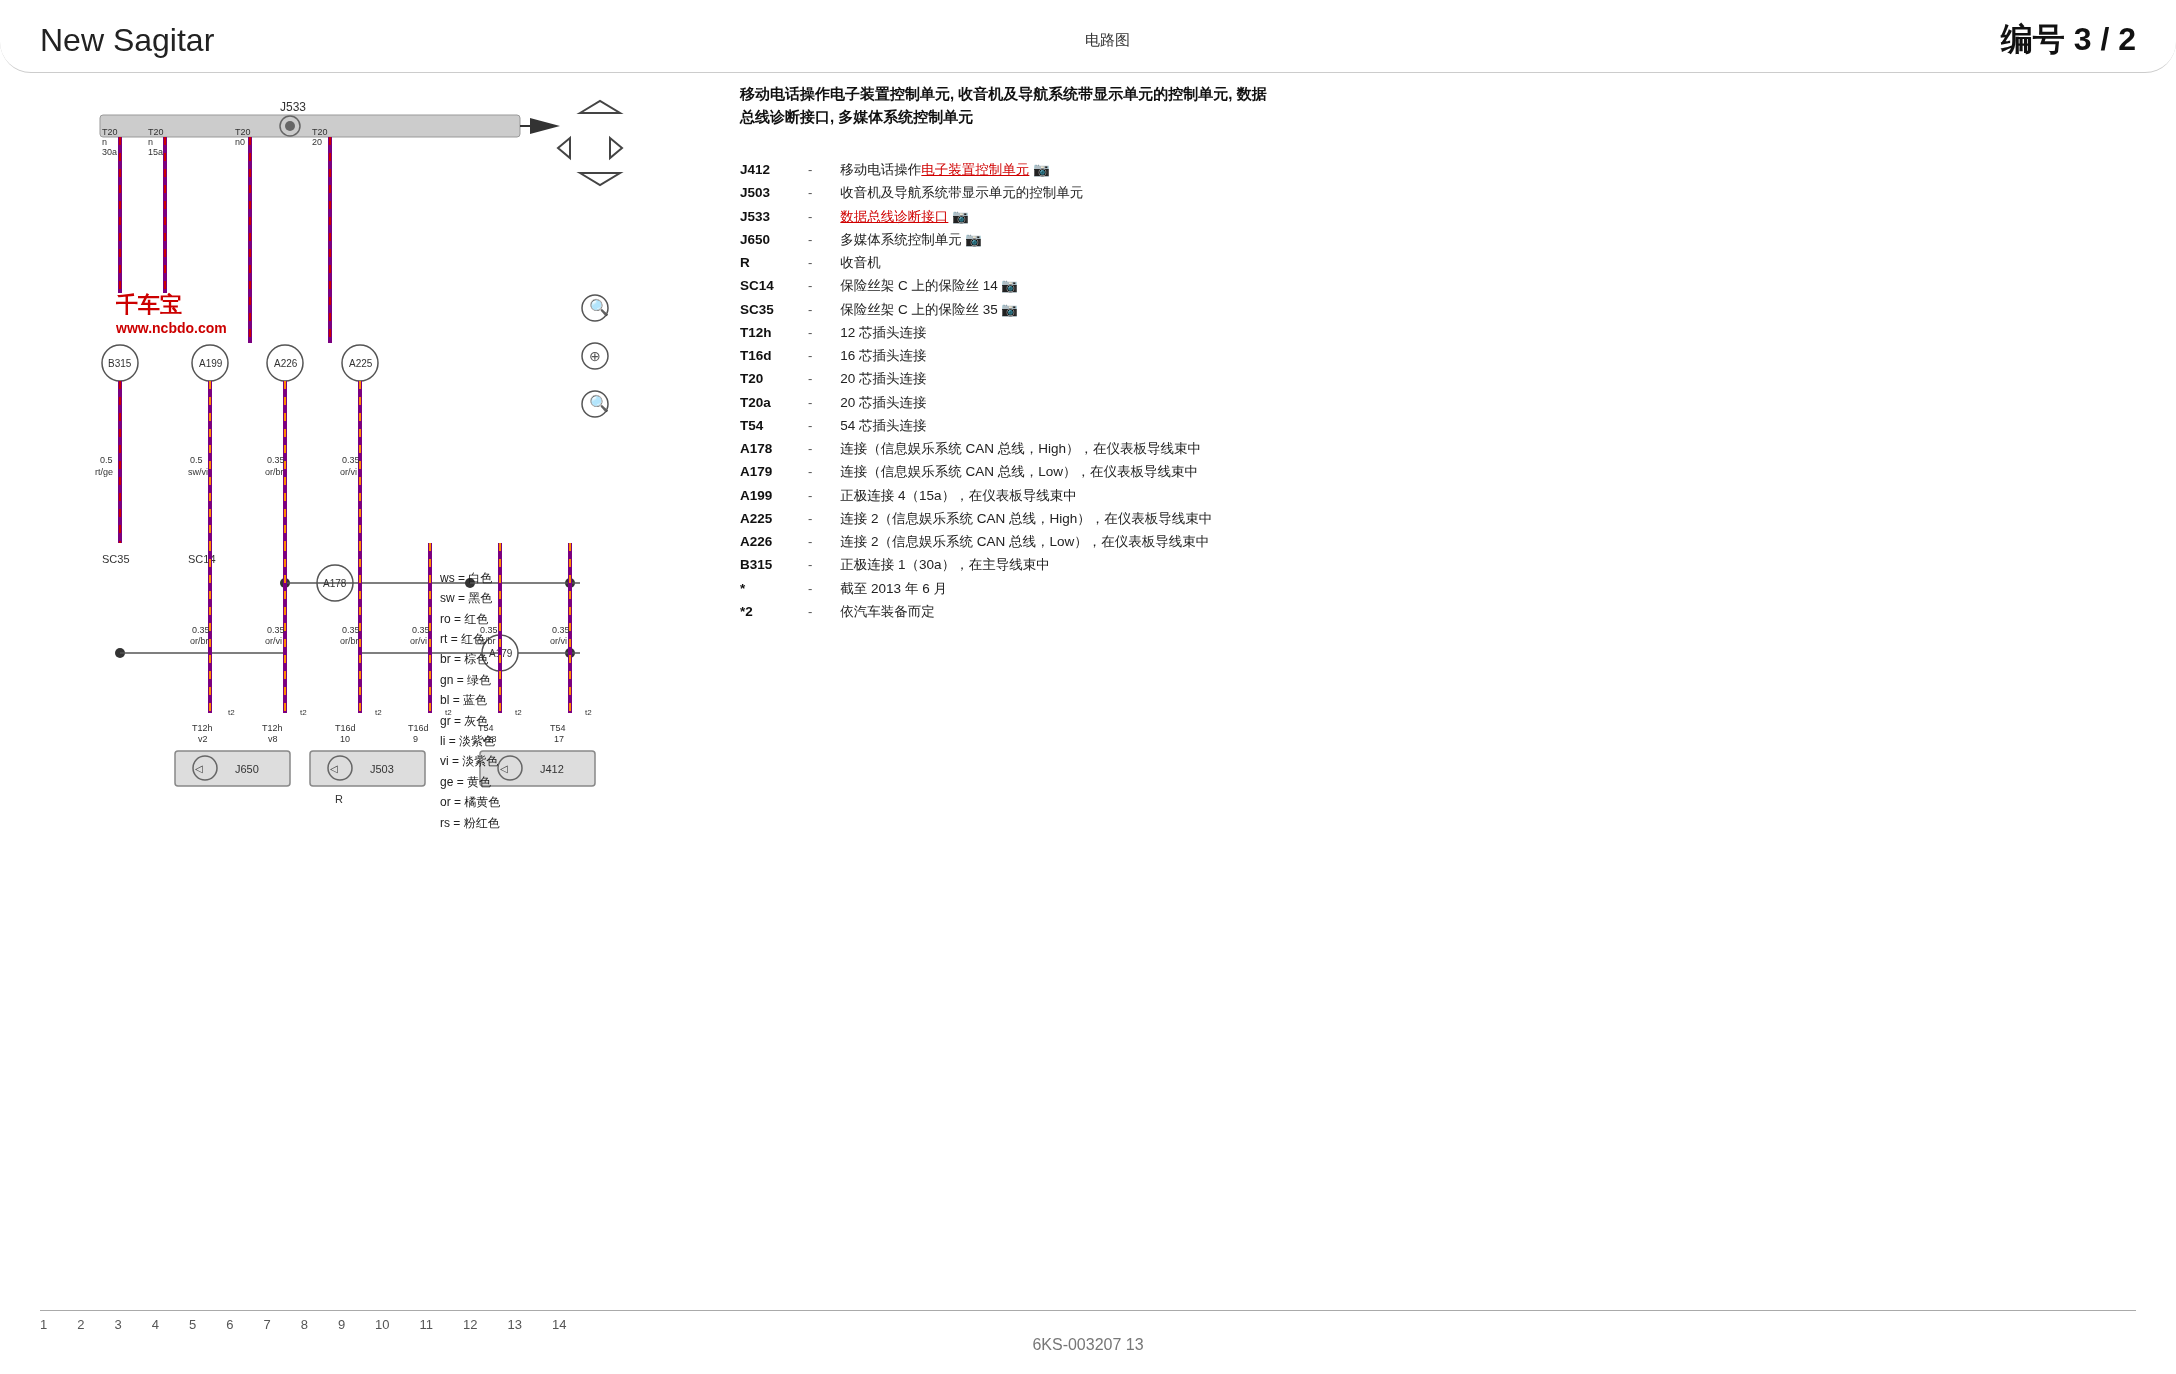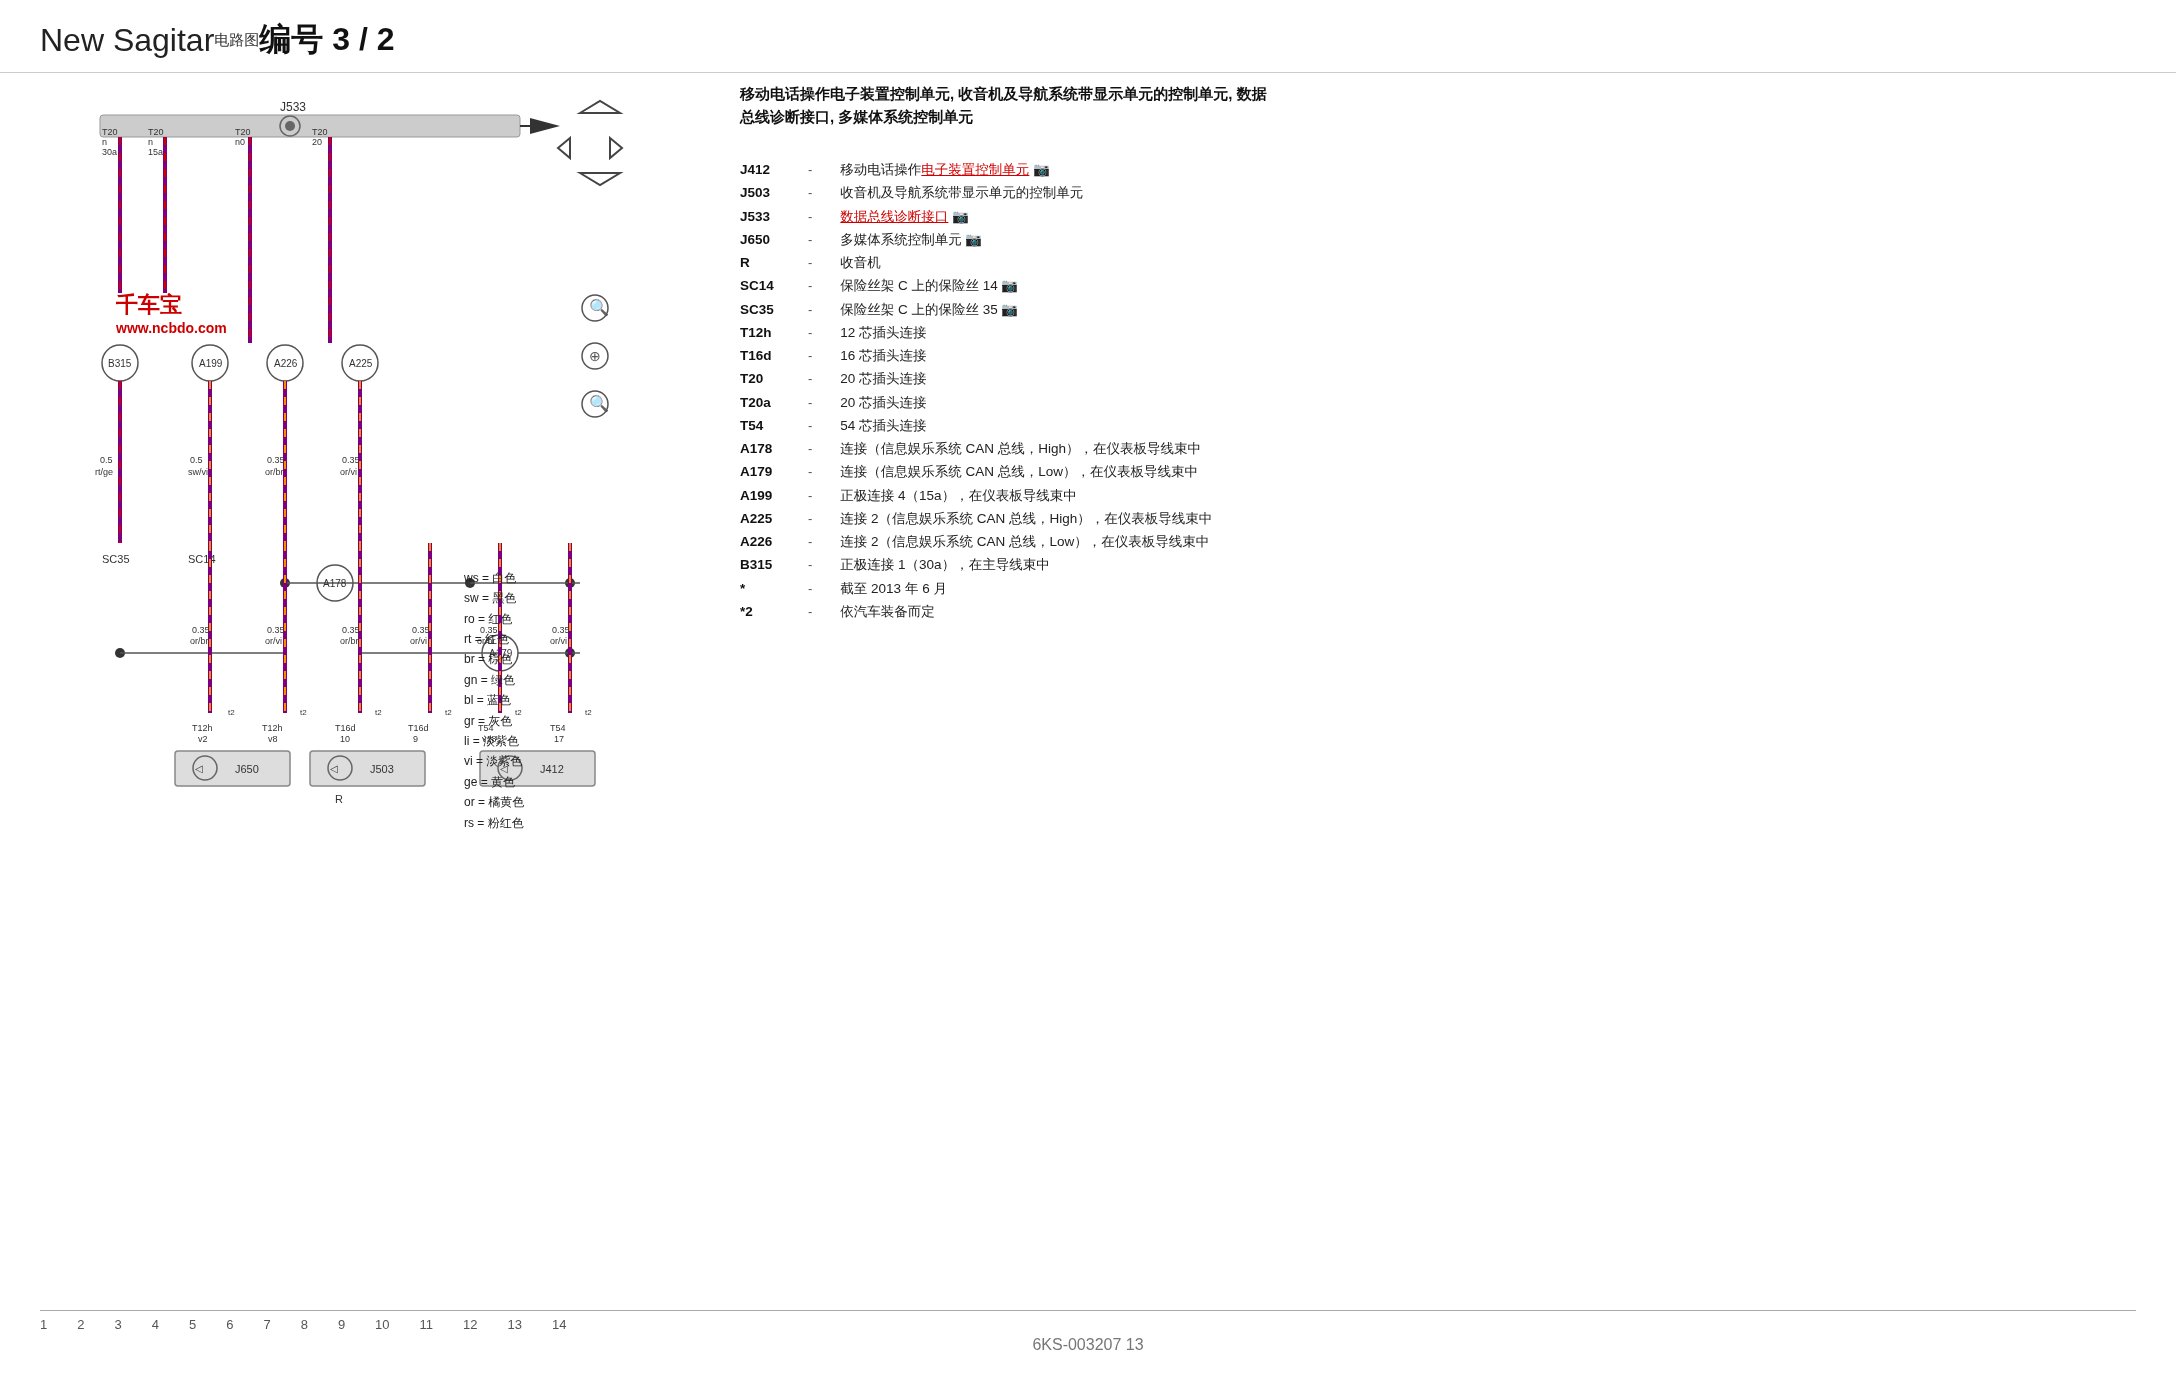--- a/index.html
+++ b/index.html
@@ -9,23 +9,25 @@
       font-size: 13px;
       width: 2176px;
       height: 1374px;
       position: relative;
       overflow: hidden;
     }
 
     
     .header {
       display: flex;
+      justify-content: space-between;
       align-items: center;
       padding: 18px 40px 10px 40px;
       border-bottom: 1px solid #ccc;
+      border-radius: 31px;
     }
     .header-title {
       font-size: 32px;
       font-weight: normal;
       color: #222;
     }
     .header-center {
       font-size: 15px;
       color: #333;
     }
@@ -96,21 +98,20 @@
     }
 
     
     .color-codes {
       position: absolute;
       bottom: 80px;
       left: 400px;
       font-size: 12px;
       line-height: 1.7;
       color: #222;
-      margin-left: 24px;
     }
 
     
     .footer {
       position: absolute;
       bottom: 20px;
       left: 40px;
       right: 40px;
     }
     .footer-numbers {

